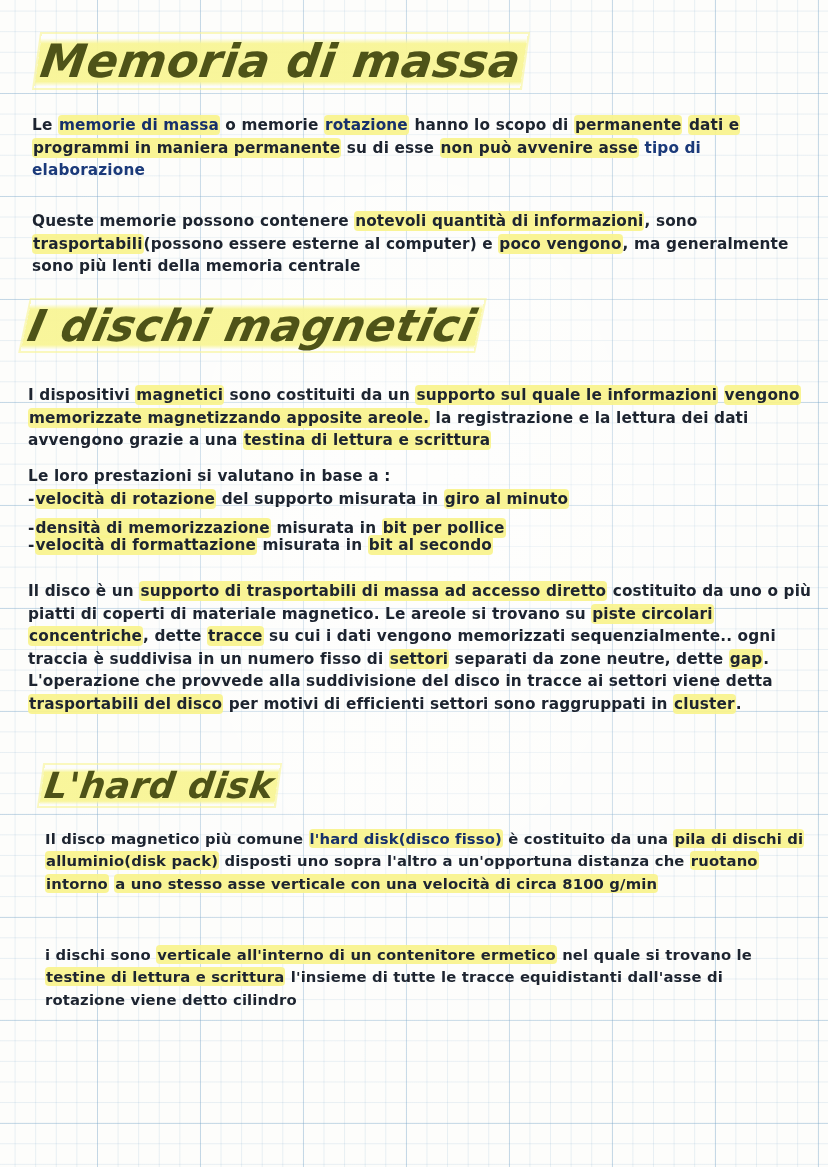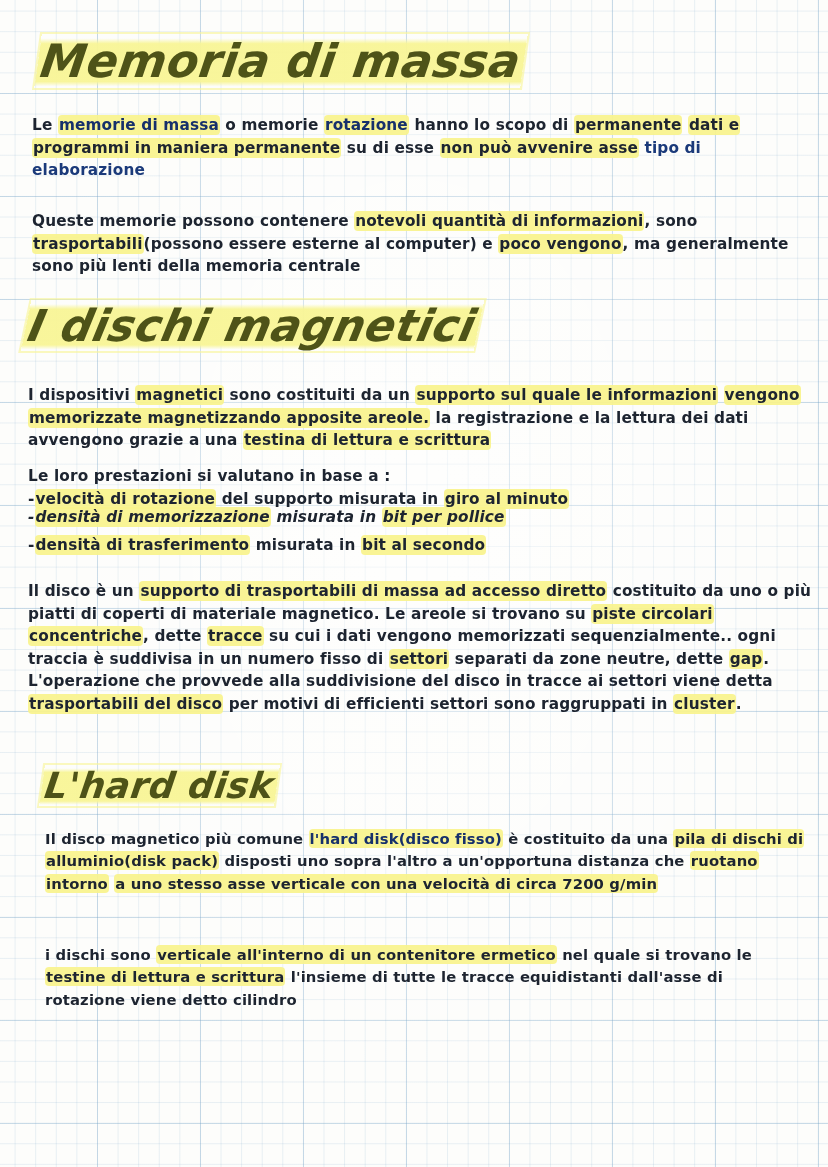--- a/index.html
+++ b/index.html
@@ -132,46 +132,46 @@
       <mark>vengono memorizzate magnetizzando apposite areole.</mark> la registrazione e la
       lettura dei dati avvengono grazie a una <mark>testina di lettura e scrittura</mark>
     </div>
 
     <div class="para" style="left:28px; top:465px; width:700px;">
       Le loro prestazioni si valutano in base a :
     </div>
     <div class="para" style="left:28px; top:488px; width:700px;">
       -<mark>velocità di rotazione</mark> del supporto misurata in <mark>giro al minuto</mark>
     </div>
-    <div class="para" style="left:28px; top:506px; width:700px;font-style:italic;">
+    <div class="para" style="left:28px; top:517px; width:700px;">
       -<mark>densità di memorizzazione</mark> misurata in <mark>bit per pollice</mark>
     </div>
     <div class="para" style="left:28px; top:534px; width:700px;">
-      -<mark>densità di trasferimento</mark> misurata in <mark>bit al secondo</mark>
+      -<mark>velocità di formattazione</mark> misurata in <mark>bit al secondo</mark>
     </div>
 
     <div class="para" style="left:28px; top:580px; width:790px;">
       Il disco è un <mark>supporto di trasportabili di massa ad accesso diretto</mark>
       costituito da uno o più piatti di coperti di materiale magnetico. Le areole si
       trovano su <mark>piste circolari concentriche</mark>, dette <mark>tracce</mark> su cui i dati vengono
       memorizzati sequenzialmente.. ogni traccia è suddivisa in un numero fisso di
       <mark>settori</mark> separati da zone neutre, dette <mark>gap</mark>. L'operazione che provvede alla
       suddivisione del disco in tracce ai settori viene detta <mark>trasportabili del disco</mark>
       per motivi di efficienti settori sono raggruppati in <mark>cluster</mark>.
     </div>
 
     <div class="h-third" style="left:42px; top:765px;">
       <span class="hl-head">L'hard disk</span>
     </div>
 
     <div class="para small" style="left:45px; top:828px; width:760px;">
       Il disco magnetico più comune <mark class="blue">l'hard disk(disco fisso)</mark> è
       costituito da una <mark>pila di dischi di alluminio(disk pack)</mark> disposti
       uno sopra l'altro a un'opportuna distanza che <mark>ruotano intorno</mark>
-      <mark>a uno stesso asse verticale con una velocità di circa 7200 g/min</mark>
+      <mark>a uno stesso asse verticale con una velocità di circa 8100 g/min</mark>
     </div>
 
     <div class="para small" style="left:45px; top:944px; width:760px;">
       i dischi sono <mark>verticale all'interno di un contenitore ermetico</mark> nel
       quale si trovano le <mark>testine di lettura e scrittura</mark> l'insieme di
       tutte le tracce equidistanti dall'asse di rotazione viene detto
       cilindro
     </div>
 
   </div>

